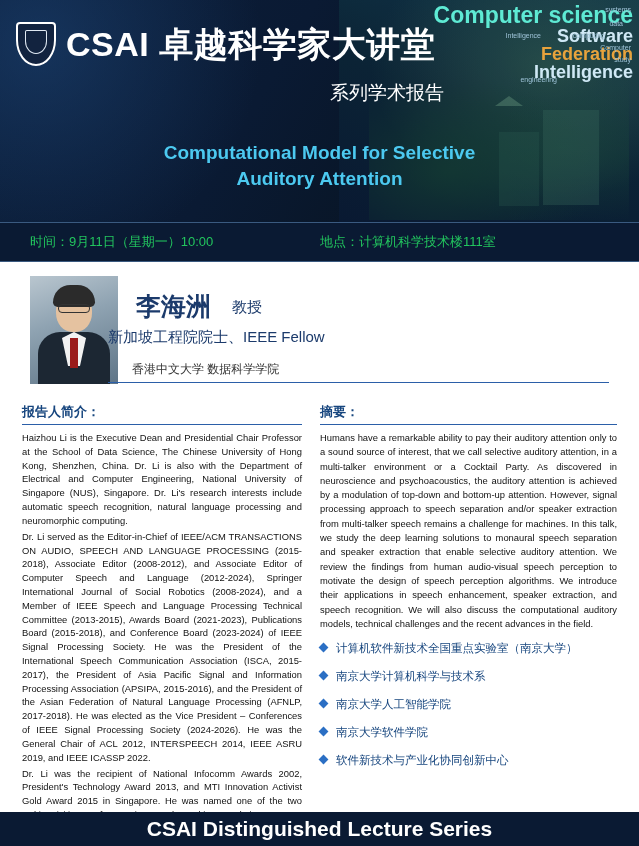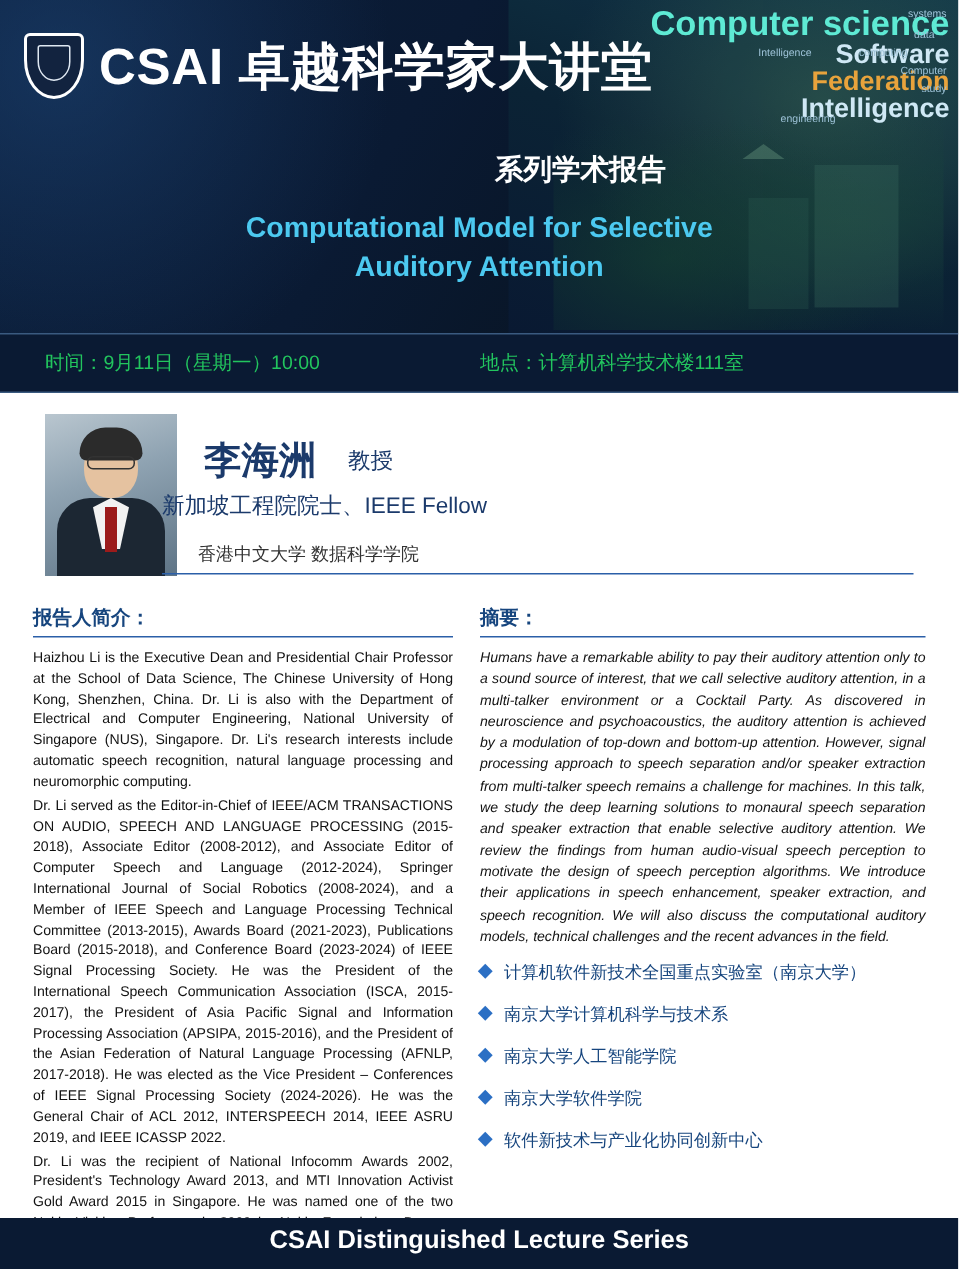--- a/index.html
+++ b/index.html
@@ -122,23 +122,22 @@
     font-size: 34px;
     font-weight: bold;
     letter-spacing: 0.5px;
     white-space: nowrap;
   }
   .subtitle-cn {
     position: absolute;
     left: 330px; top: 80px;
     color: #ffffff;
     font-size: 19px;
-    font-weight: bold;
+    font-weight: normal;
     white-space: nowrap;
-    margin-top: 20px;
   }
   .talk-title {
     position: absolute;
     left: 0; top: 140px;
     width: 639px;
     text-align: center;
     color: #4cc9f0;
     font-size: 19px;
     font-weight: bold;
     line-height: 1.35;
@@ -291,21 +290,20 @@
     color: #111111;
     text-align: justify;
     margin: 0 0 2px 0;
   }
   .abs-p {
     font-size: 9.4px;
     line-height: 1.52;
     color: #111111;
     text-align: justify;
     margin: 0 0 8px 0;
-    font-style: italic;
   }
   .org-list {
     margin: 10px 0 0 0;
     padding: 0;
     list-style: none;
   }
   .org-item {
     font-size: 11.5px;
     color: #16457e;
     margin-bottom: 13px;
@@ -326,21 +324,21 @@
     width: 639px;
     height: 36px;
     background: #0a1a33;
   }
   .footer-text {
     position: absolute;
     left: 0; top: 5px;
     width: 639px;
     text-align: center;
     color: #ffffff;
-    font-size: 17px;
+    font-size: 21px;
     font-weight: bold;
   }
 </style>
 </head>
 <body>
 
 <div class="poster">
 
   <div class="header">
     <div class="header-bg-left"></div>

